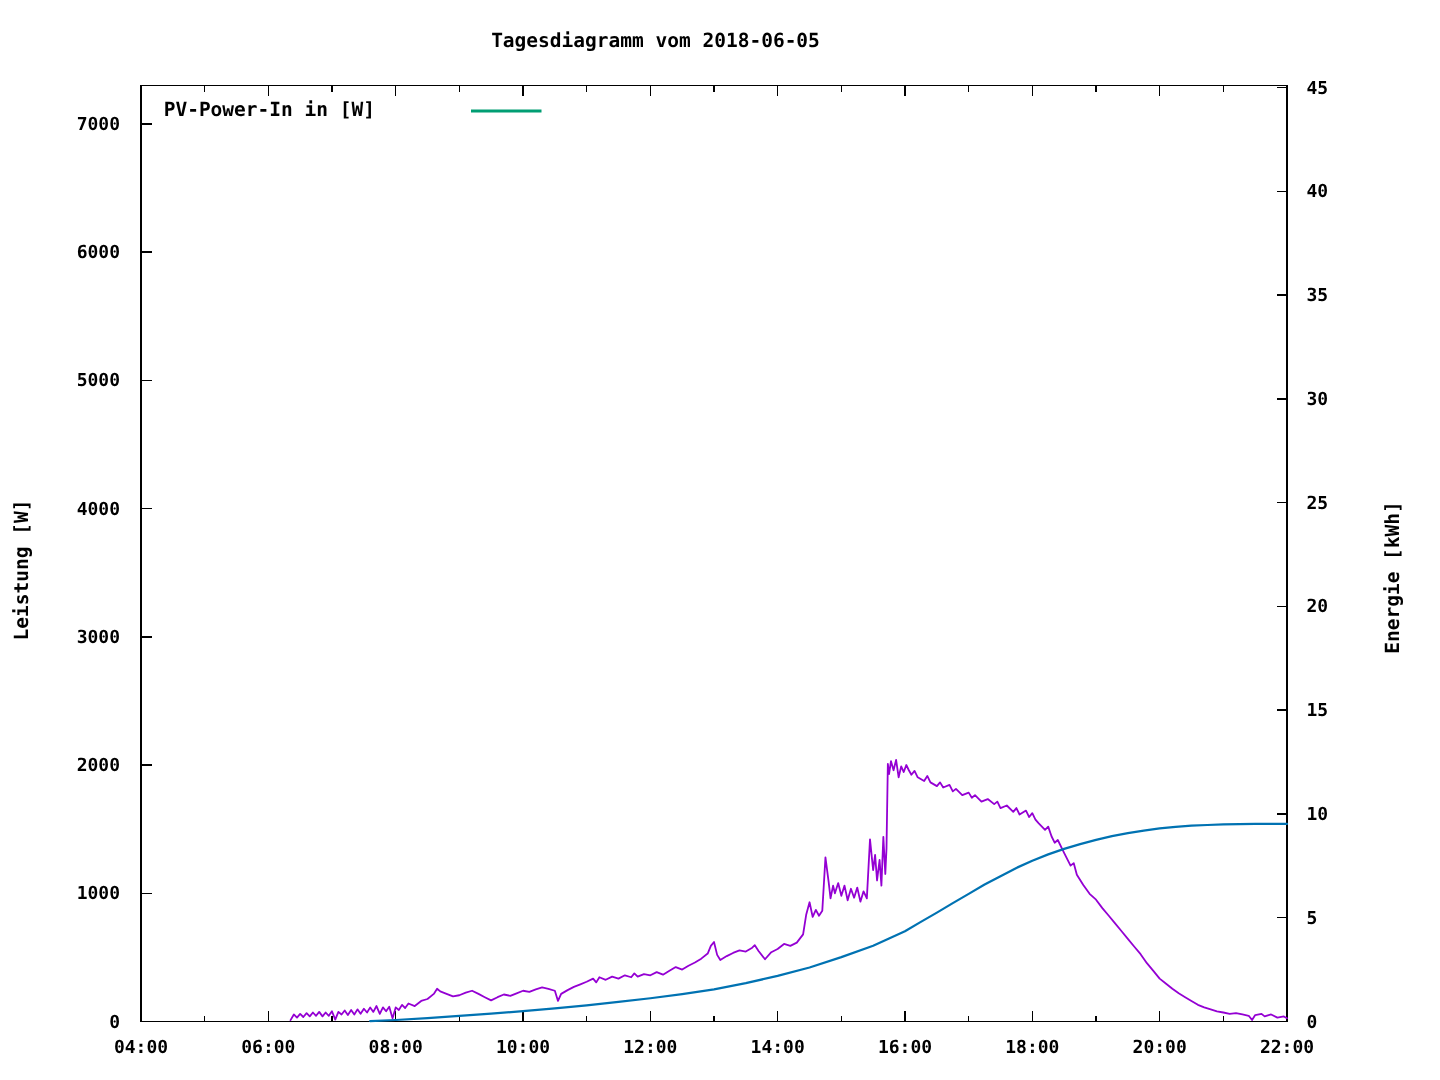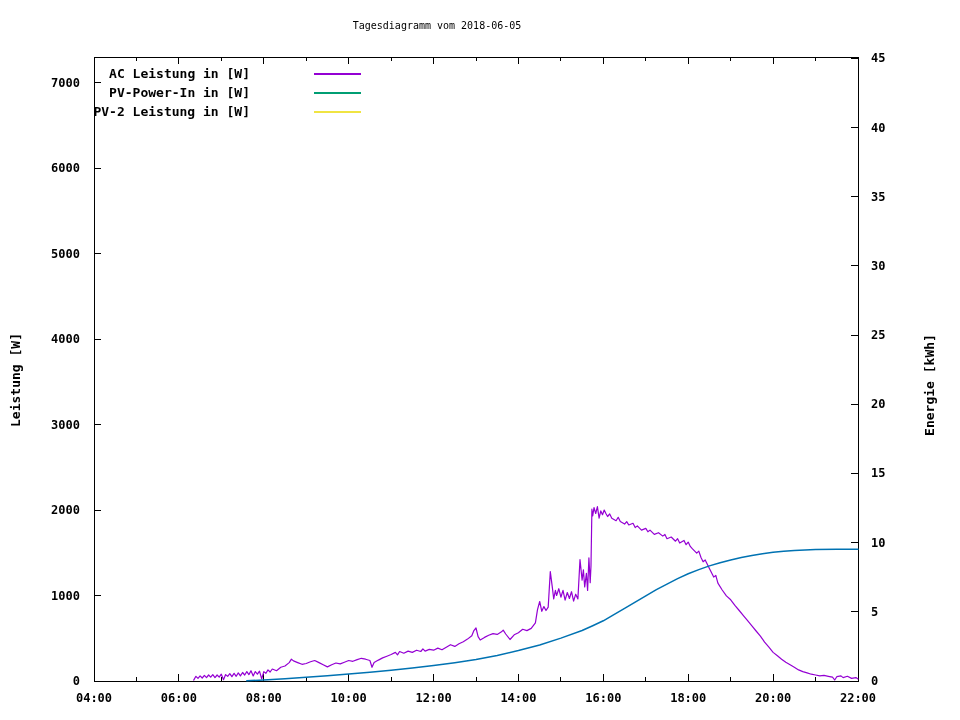--- a/index.html
+++ b/index.html
@@ -1,20 +1,20 @@
 <!DOCTYPE html>
 <html><head>
 <meta charset="utf-8">
 <style>
   html,body{margin:0;padding:0;background:#fff;}
   .canvas{position:relative;width:960px;height:720px;background:#ffffff;overflow:hidden;
           font-family:"DejaVu Sans Mono",monospace;color:#000;}
   .plot-svg{position:absolute;left:0;top:0;}
   .chart-title{position:absolute;top:20px;left:437px;transform:translateX(-50%);
-          font-size:10px;font-weight:normal;white-space:nowrap;}
+          font-size:13px;font-weight:bold;white-space:nowrap;}
   .legend{position:absolute;top:64px;left:90px;}
   .legend-row{display:flex;align-items:center;height:19px;}
   .legend-label{width:160px;text-align:right;font-size:13px;font-weight:bold;white-space:nowrap;}
   .legend-line{width:47px;height:2px;margin-left:64px;}
   .axis-title{position:absolute;white-space:nowrap;font-size:13px;font-weight:bold;
           transform:translate(-50%,-50%) rotate(-90deg);}
   .axis-title-left{left:15px;top:380px;}
   .axis-title-right{left:929px;top:385px;}
   text{font-family:"DejaVu Sans Mono",monospace;font-weight:bold;font-size:12px;fill:#000;}
 </style>
@@ -107,27 +107,19 @@
       <line x1="730.6666666666667" y1="681" x2="730.6666666666667" y2="677" stroke="#000000" shape-rendering="crispEdges"></line>
       <line x1="730.6666666666667" y1="57" x2="730.6666666666667" y2="61" stroke="#000000" shape-rendering="crispEdges"></line>
       <line x1="815.5555555555555" y1="681" x2="815.5555555555555" y2="677" stroke="#000000" shape-rendering="crispEdges"></line>
       <line x1="815.5555555555555" y1="57" x2="815.5555555555555" y2="61" stroke="#000000" shape-rendering="crispEdges"></line>
       <polyline points="193.7,680.1 195.9,676.3 198.0,678.4 200.1,675.9 202.2,678.0 204.4,675.4 206.5,677.6 208.6,675.0 210.7,677.2 212.8,674.6 215.0,677.6 217.1,675.0 219.2,677.2 221.3,674.2 223.5,679.7 225.6,674.6 227.7,676.3 229.8,673.7 231.9,676.7 234.1,673.3 236.2,676.3 238.3,672.9 240.4,675.9 242.6,672.5 244.7,675.0 246.8,671.6 248.9,674.6 251.0,670.7 253.2,675.9 255.3,671.6 257.4,674.2 259.5,671.2 261.7,678.9 263.8,671.6 265.9,673.3 268.0,669.9 270.1,672.0 272.3,669.0 276.5,670.7 280.8,667.3 285.0,666.0 289.2,662.6 291.4,659.2 293.5,660.9 297.7,662.6 302.0,664.3 306.2,663.5 310.5,661.8 314.7,660.5 319.0,662.6 323.2,664.8 327.4,666.9 331.7,664.8 335.9,663.0 340.2,663.9 344.4,662.2 348.7,660.5 352.9,661.3 357.2,659.6 361.4,658.3 365.6,659.2 369.9,660.5 372.0,667.3 374.1,662.6 378.4,660.1 382.6,657.9 386.9,656.2 391.1,654.5 395.4,652.4 397.5,654.9 399.6,651.5 403.8,653.2 408.1,651.1 412.3,652.4 416.6,650.2 420.8,651.5 422.9,648.9 425.1,651.1 429.3,649.4 433.6,650.2 437.8,648.1 442.0,649.8 446.3,647.2 450.5,644.7 454.8,646.4 459.0,643.8 463.3,641.7 467.5,639.1 471.8,635.7 473.9,630.6 476.0,628.0 478.1,636.6 480.2,640.0 484.5,637.4 488.7,635.3 493.0,633.6 497.2,634.4 501.5,631.8 503.2,630.1 505.7,634.0 510.0,639.5 514.2,634.8 518.4,632.7 522.7,629.3 526.9,630.6 531.2,628.4 535.4,622.9 537.5,609.6 539.7,601.5 541.8,611.3 543.9,606.6 546.0,610.5 548.2,607.1 550.3,571.6 552.4,587.8 553.7,598.9 555.4,590.4 556.6,595.5 558.8,588.7 560.9,597.2 563.0,590.4 565.1,600.2 567.3,592.5 569.4,598.5 571.5,591.7 573.6,601.1 575.7,594.2 577.9,598.9 580.0,559.6 582.1,580.1 583.4,569.9 584.7,587.0 586.4,573.3 587.6,590.4 588.9,557.9 590.2,582.7 591.0,565.6 591.9,509.2 592.7,516.0 594.0,507.5 595.7,513.5 597.4,506.6 599.1,518.2 600.8,510.9 602.5,514.7 604.2,510.0 605.9,513.5 607.6,516.5 609.7,513.9 611.8,518.2 616.1,520.7 618.2,517.3 620.3,521.6 624.6,524.1 626.7,521.6 628.8,525.0 633.0,523.3 635.2,527.6 637.3,525.9 641.5,530.1 645.8,528.4 647.9,531.8 650.0,530.1 654.3,534.4 658.5,532.7 662.8,536.1 664.9,534.4 667.0,538.7 671.2,537.0 675.5,541.2 677.6,538.7 679.7,543.0 684.0,540.4 686.1,544.7 688.2,542.1 690.3,546.4 692.5,548.9 696.7,553.2 698.8,551.1 701.0,557.5 703.1,561.8 705.2,560.0 709.4,568.6 713.7,577.1 715.8,575.4 717.9,583.1 722.2,590.0 726.4,595.9 730.7,599.8 734.9,605.4 739.2,610.5 743.4,615.6 747.6,620.7 751.9,625.9 756.1,631.0 760.4,636.1 764.6,642.1 768.9,647.2 773.1,652.4 777.4,655.8 781.6,659.2 785.8,662.2 790.1,664.8 794.3,667.3 798.6,669.9 802.8,671.6 807.1,672.9 811.3,674.2 815.6,675.0 819.8,675.9 824.0,675.4 828.3,676.3 832.5,677.2 834.7,680.0 836.8,676.7 841.0,675.9 843.1,677.6 847.4,676.3 851.6,678.4 855.9,677.6 858.0,678.9" fill="none" stroke="#9400d3" stroke-width="1.2" stroke-linejoin="round" stroke-linecap="round"></polyline>
       <polyline points="246.8,680.7 263.8,680.0 285.0,678.8 306.2,677.3 327.4,675.7 348.7,674.1 369.9,672.3 391.1,670.2 412.3,667.9 433.6,665.5 454.8,662.7 476.0,659.6 497.2,655.4 518.4,650.6 539.7,645.0 560.9,638.1 582.1,630.5 592.7,625.7 603.3,620.8 613.9,614.6 624.6,608.4 635.2,602.1 645.8,595.9 656.4,589.7 667.0,584.1 677.6,578.6 688.2,573.8 698.8,569.6 709.4,565.9 720.1,562.7 730.7,559.9 741.3,557.4 751.9,555.4 762.5,553.7 773.1,552.3 783.7,551.2 794.3,550.4 804.9,550.0 815.6,549.6 836.8,549.3 858.0,549.3" fill="none" stroke="#0072b2" stroke-width="1.5" stroke-linejoin="round" stroke-linecap="round"></polyline>
     </svg>
   <div class="chart-title">Tagesdiagramm vom 2018-06-05</div>
   <div class="legend" id="legend">
       <div class="legend-row">
-        <span class="legend-label">AC Leistung in [W]</span>
-        <span class="legend-line" style="background: rgb(148, 0, 211);"></span>
-      </div>
-      <div class="legend-row">
         <span class="legend-label">PV-Power-In in [W]</span>
         <span class="legend-line" style="background: rgb(0, 158, 115);"></span>
-      </div>
-      <div class="legend-row">
-        <span class="legend-label">PV-2 Leistung in [W]</span>
-        <span class="legend-line" style="background: rgb(240, 228, 66);"></span>
       </div>
     </div>
   <div class="axis-title axis-title-left">Leistung [W]</div>
   <div class="axis-title axis-title-right">Energie [kWh]</div>
 </div>
 
 </body></html>

